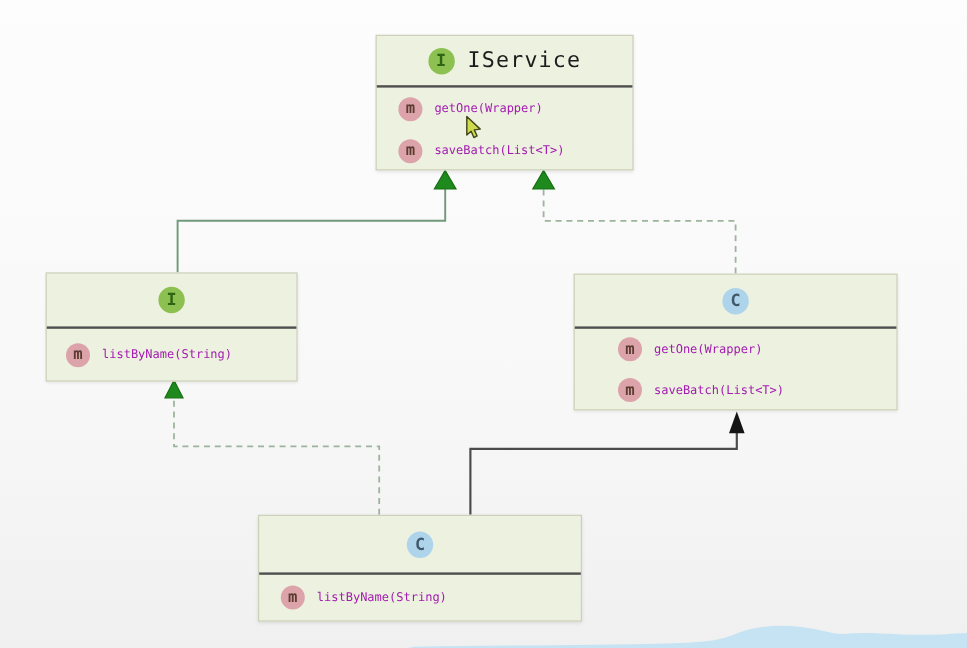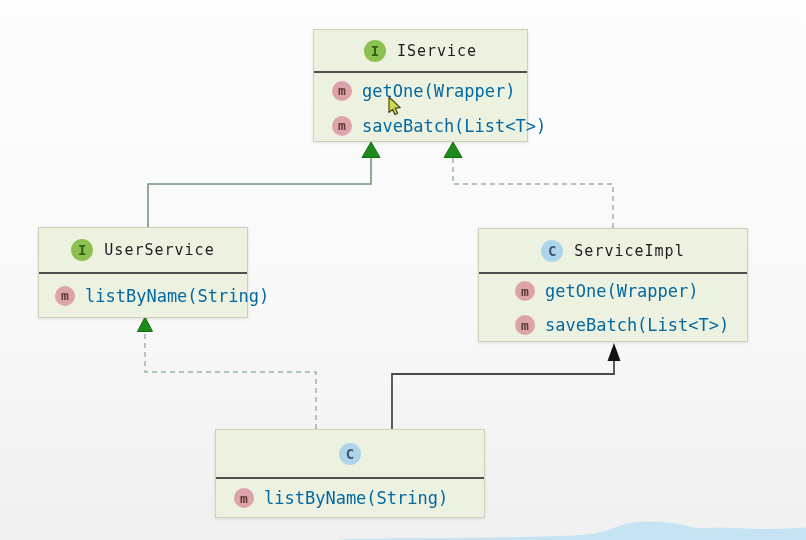--- a/index.html
+++ b/index.html
@@ -15,25 +15,25 @@
   .uml-node{
     position:absolute;z-index:2;box-sizing:border-box;
     background:#edf1e0;border:1px solid #cdd1bb;
     box-shadow:0 1px 3px rgba(0,0,0,.10);
   }
   .node-header{
     display:flex;align-items:center;justify-content:center;gap:11px;
     border-bottom:2px solid #4f4f4f;box-sizing:border-box;
   }
   .node-title{
-    font-size:15px;letter-spacing:1px;color:#1c1c1c;white-space:nowrap;
+    font-size:18px;letter-spacing:1px;color:#1c1c1c;white-space:nowrap;
   }
   .node-body{display:flex;flex-direction:column;justify-content:center;}
   .member-row{display:flex;align-items:center;gap:10px;}
-  .member-text{font-size:17px;color:#0369a1;white-space:nowrap;}
+  .member-text{font-size:10px;color:#a21caf;white-space:nowrap;}
 
   .badge{
     border-radius:50%;display:flex;align-items:center;justify-content:center;
     font-weight:bold;flex:0 0 auto;
   }
   .badge-type{width:22px;height:22px;font-size:14px;}
   .badge-interface{background:#8cc152;color:#2f6413;}
   .badge-class{background:#aed4ec;color:#41586b;}
   .badge-method{width:20px;height:20px;font-size:13px;background:#dda3aa;color:#5a3c30;}
 
@@ -94,34 +94,32 @@
     <div class="member-row">
       <span class="badge badge-method">m</span>
       <span class="member-text">saveBatch(List&lt;T&gt;)</span>
     </div>
   </div>
 </div>
 
 <div class="uml-node node-userservice">
   <div class="node-header">
     <span class="badge badge-type badge-interface">I</span>
-    <span class="node-title">UserService</span>
   </div>
   <div class="node-body">
     <div class="member-row">
       <span class="badge badge-method">m</span>
       <span class="member-text">listByName(String)</span>
     </div>
   </div>
 </div>
 
 <div class="uml-node node-serviceimpl">
   <div class="node-header">
     <span class="badge badge-type badge-class">C</span>
-    <span class="node-title">ServiceImpl</span>
   </div>
   <div class="node-body">
     <div class="member-row">
       <span class="badge badge-method">m</span>
       <span class="member-text">getOne(Wrapper)</span>
     </div>
     <div class="member-row">
       <span class="badge badge-method">m</span>
       <span class="member-text">saveBatch(List&lt;T&gt;)</span>
     </div>

